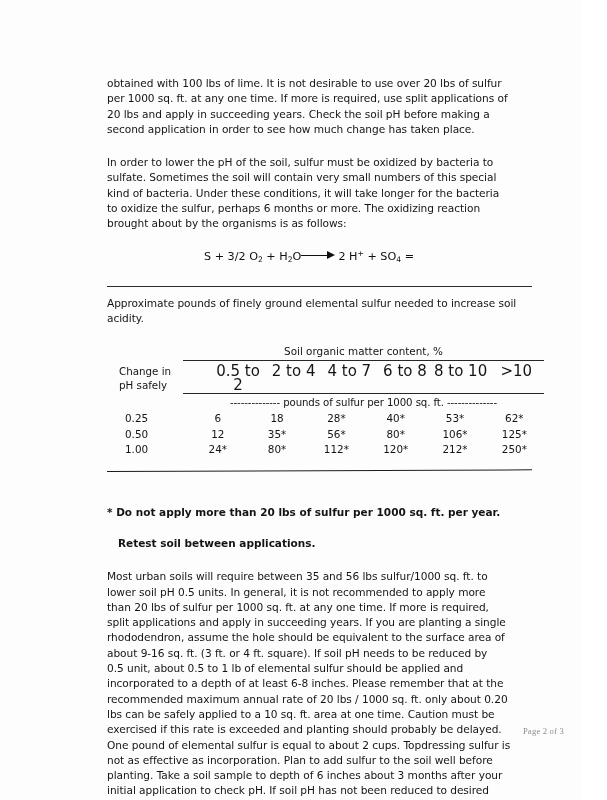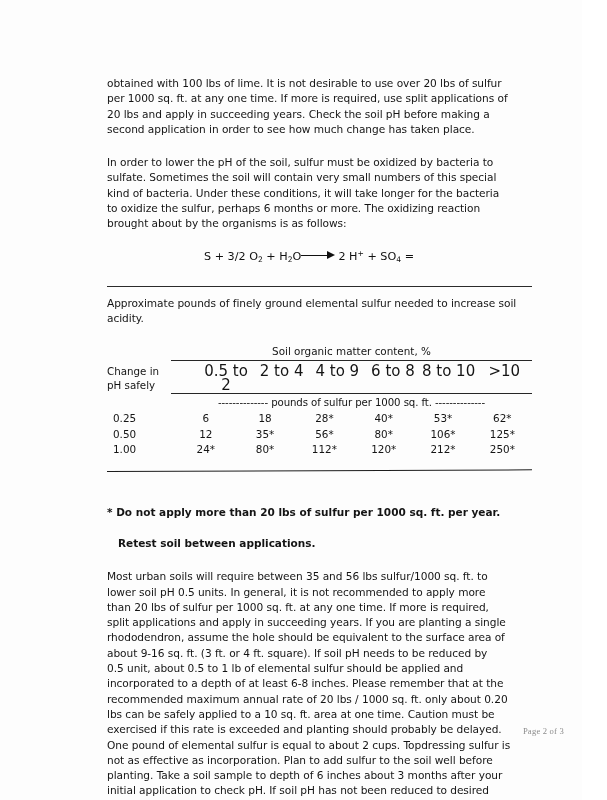--- a/index.html
+++ b/index.html
@@ -95,20 +95,21 @@
     transform: rotate(-0.22deg);
     transform-origin: left center;
   }
 
   
   .table-block {
     position: relative;
     width: 425px;
     font-size: 10.4px;
     color: #141414;
+    margin-left: 12px;
   }
   .soil-head {
     text-align: center;
     padding-left: 64px;
     font-size: 10.4px;
     line-height: 14px;
     margin-bottom: 2px;
   }
   .span-rule {
     margin-left: 64px;
@@ -241,21 +242,21 @@
       <div class="span-rule"></div>
 
       <div class="hdr-row">
         <div class="chg-label">
           <div>Change in</div>
           <div>pH safely</div>
         </div>
         <div class="cols">
           <div>0.5 to 2</div>
           <div>2 to 4</div>
-          <div>4 to 9</div>
+          <div>4 to 7</div>
           <div>6 to 8</div>
           <div>8 to 10</div>
           <div>&gt;10</div>
         </div>
       </div>
 
       <div class="col-rule"></div>
 
       <div class="units-row">-------------- pounds of sulfur per 1000 sq. ft. --------------</div>
 

